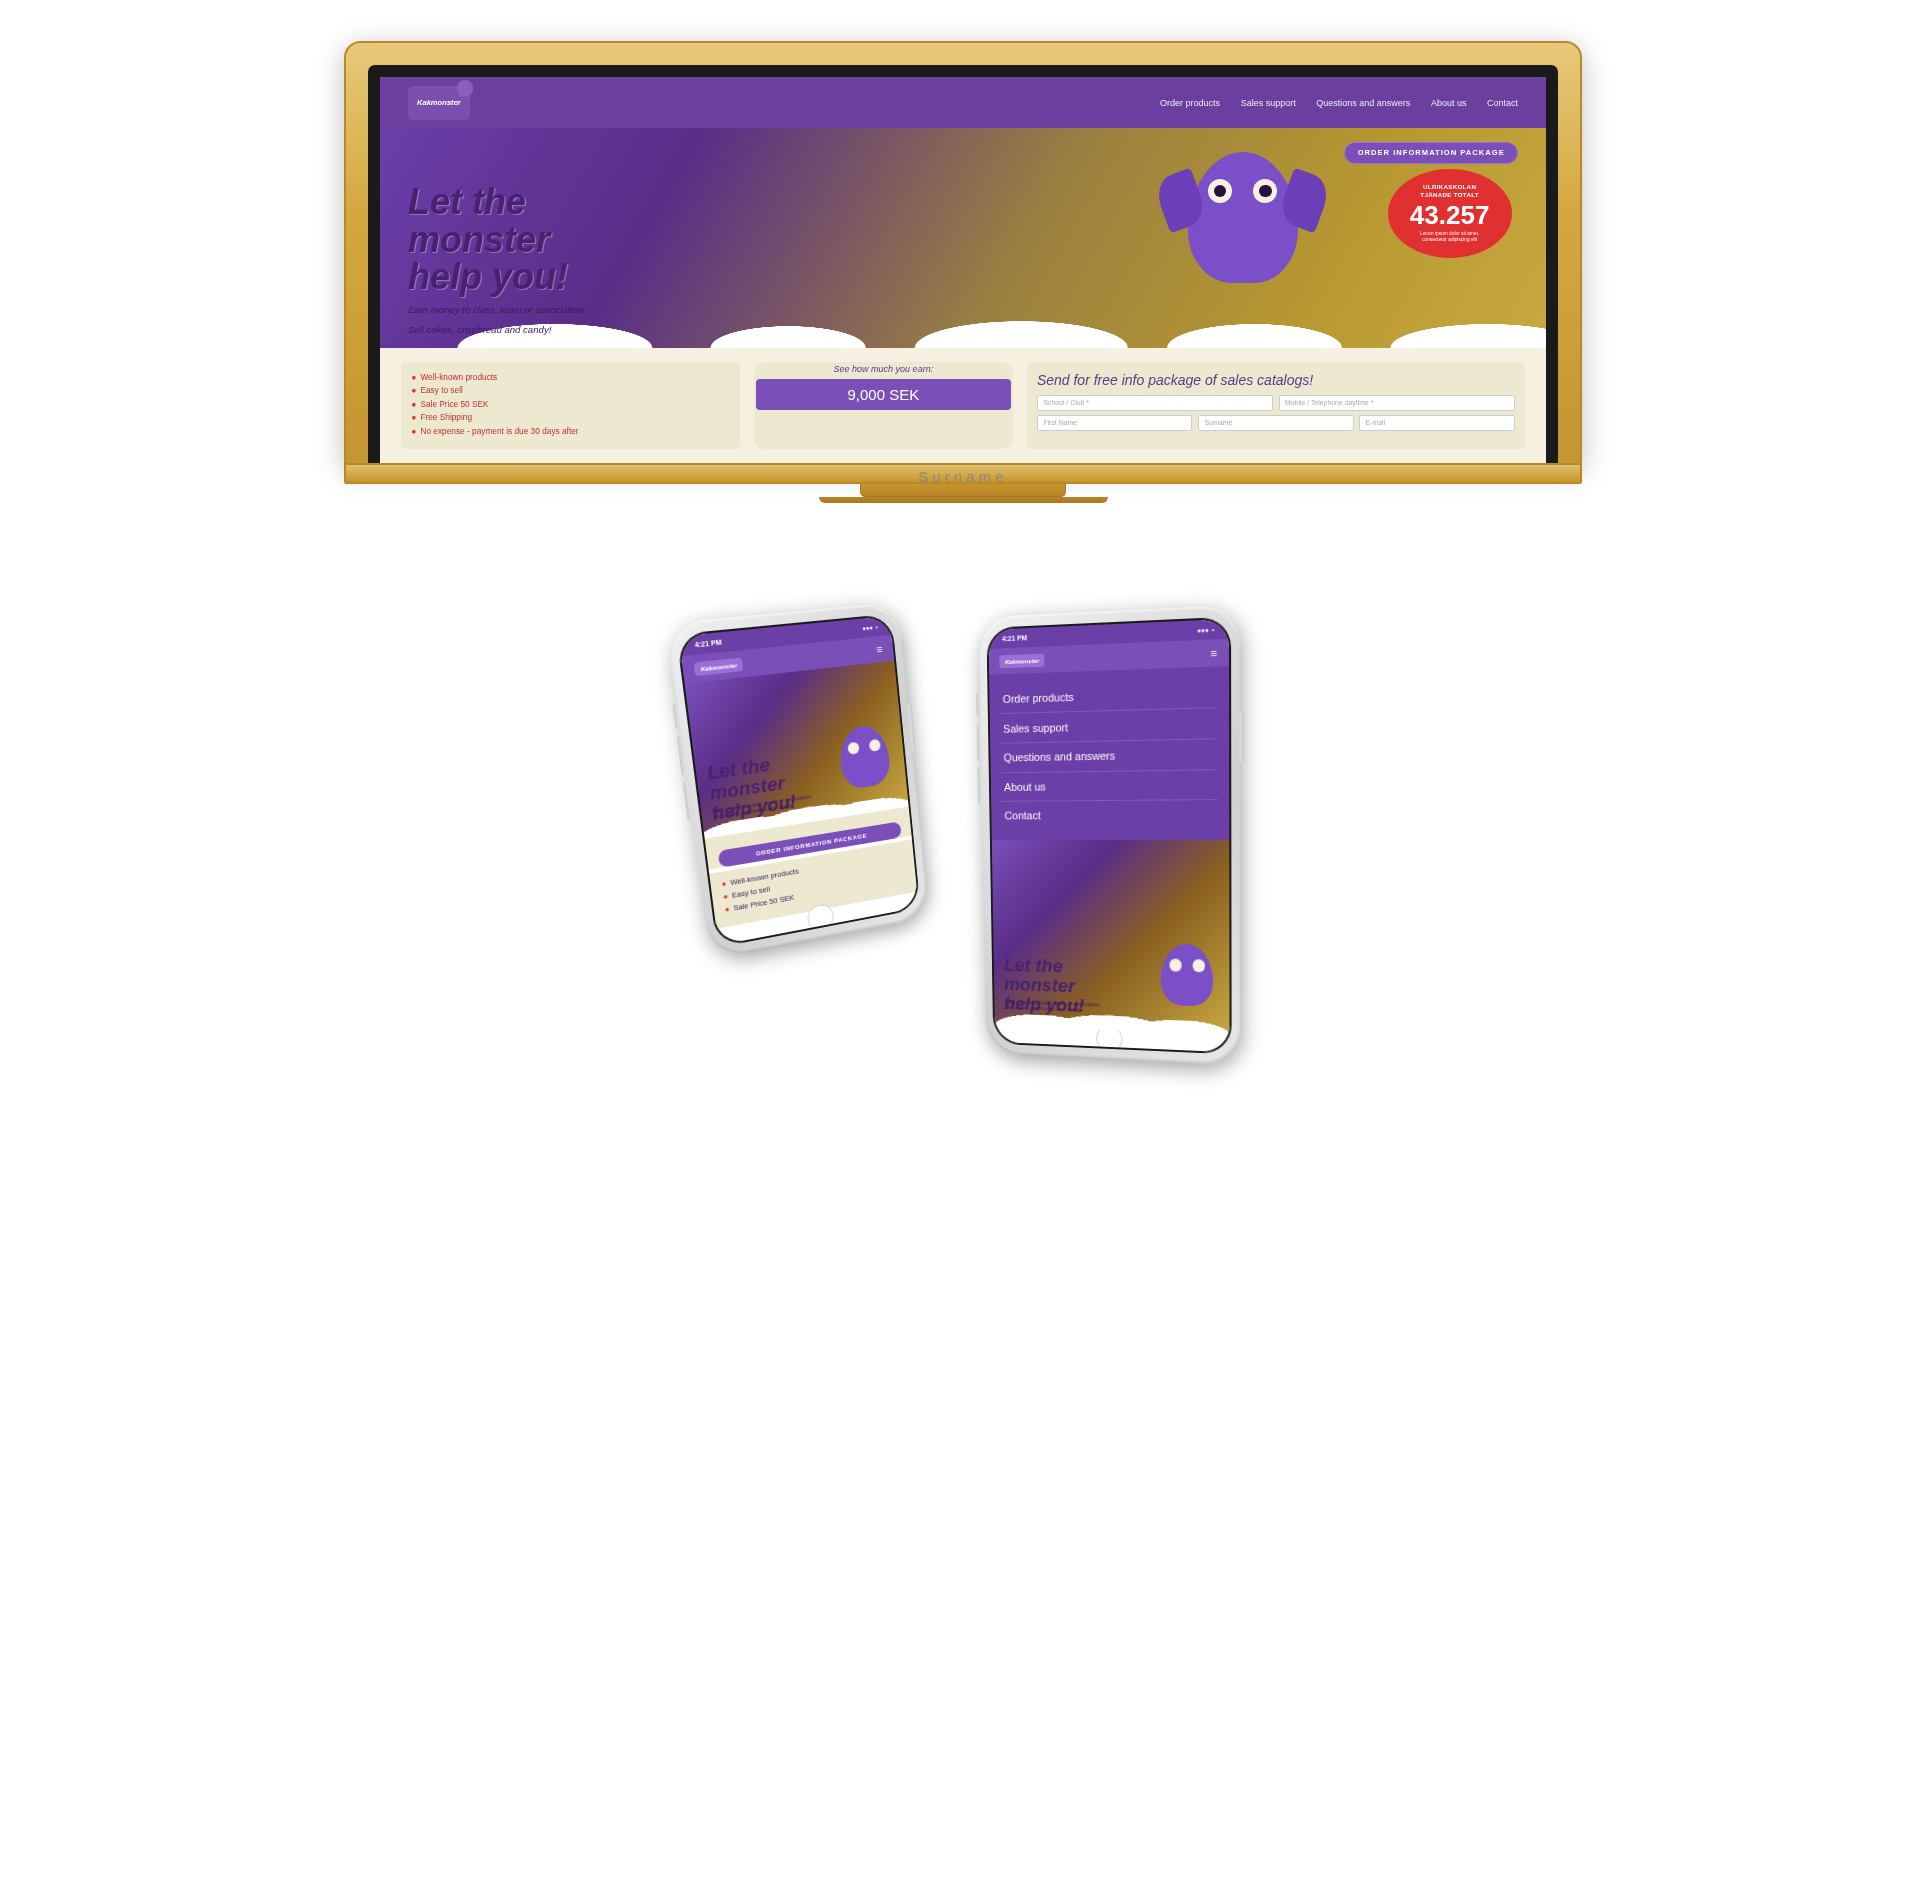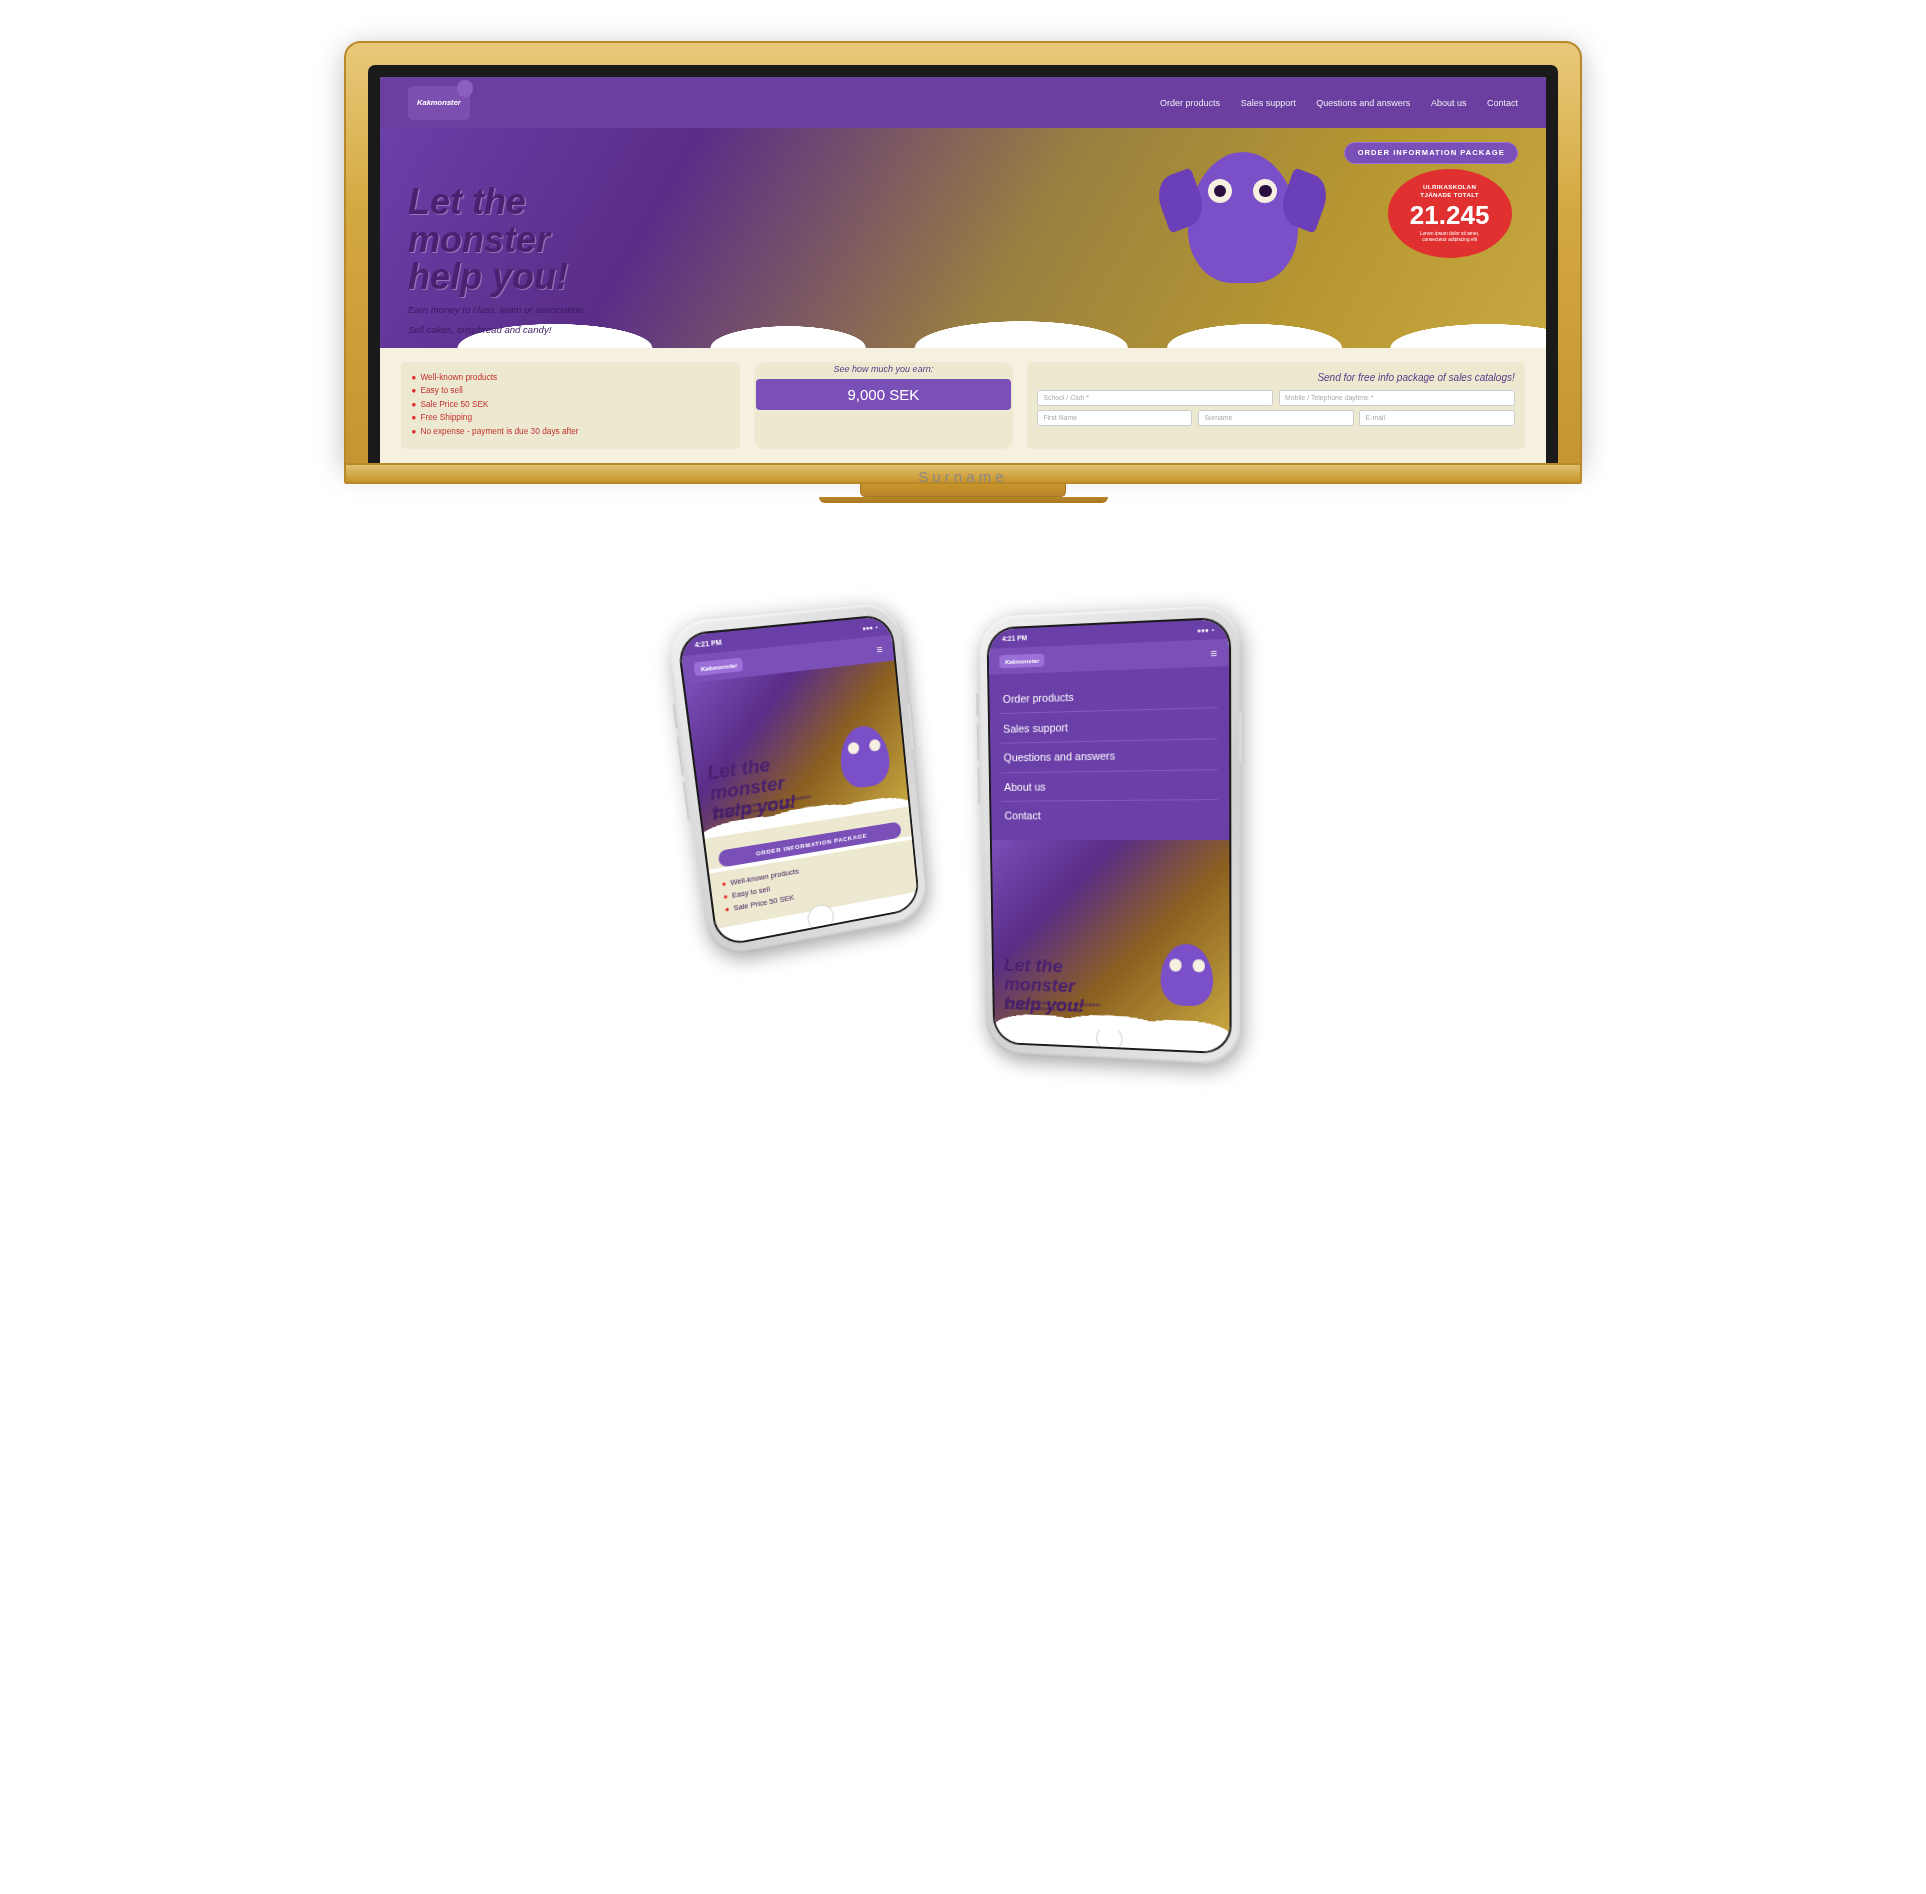--- a/index.html
+++ b/index.html
@@ -371,25 +371,24 @@
     }
 
     .send-box {
       background: #ede8d0;
       border-radius: 5.5px;
       padding: 10.3px;
       flex: 1.5;
     }
 
     .send-title {
-      font-size: 10px;
+      font-size: 14px;
       color: #5a3a8a;
       font-style: italic;
       margin-bottom: 6.9px;
-      text-align: right;
     }
 
     .form-row {
       display: flex;
       gap: 5.5px;
       margin-bottom: 4.1px;
     }
 
     .form-field {
       background: white;
@@ -721,21 +720,21 @@
               </div>
               <div class="monster-eye-right">
                 <div class="monster-pupil-right"></div>
               </div>
             </div>
           </div>
 
           <div class="stats-badge">
             <div class="stats-badge-title" style="white-space:pre-line;">ULRIKASKOLAN
 TJÄNADE TOTALT</div>
-            <div class="stats-badge-number">21.245</div>
+            <div class="stats-badge-number">43.257</div>
             <div class="stats-badge-desc" style="white-space:pre-line;">Lorem ipsum dolor sit amet,
 consectetur adipiscing elit</div>
           </div>
         </div>
 
         <div class="info-section">
 
           <div class="info-box">
             <div class="info-box-bullet">
               <span class="bullet-dot">●</span>

